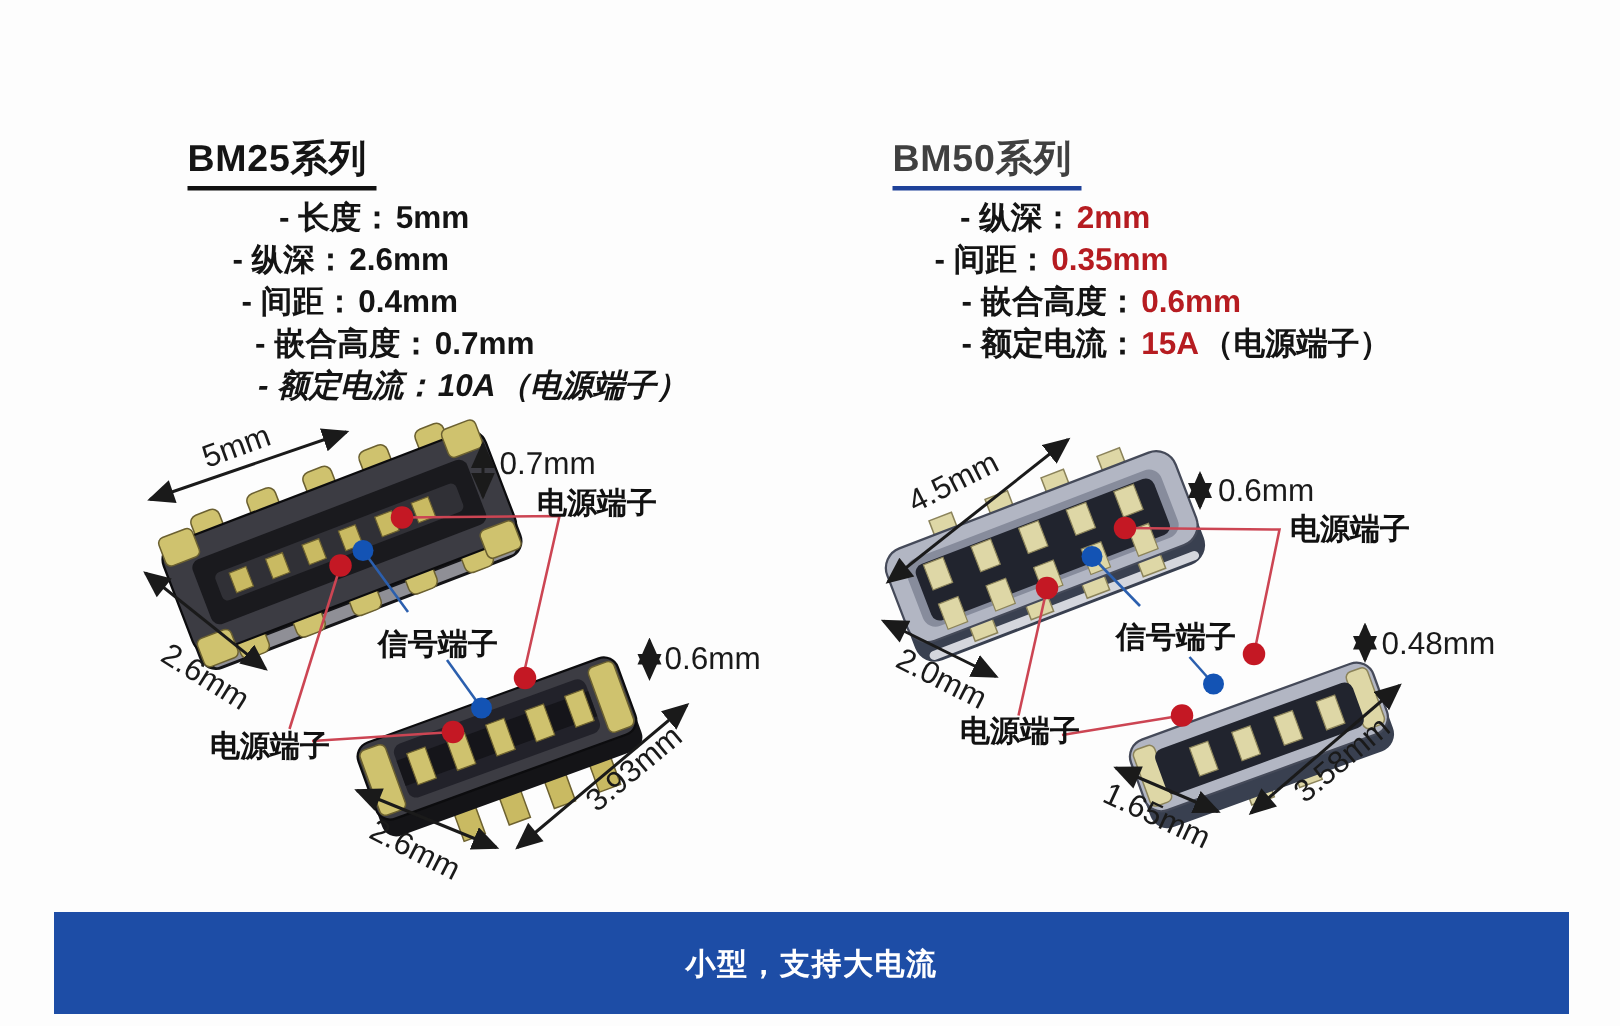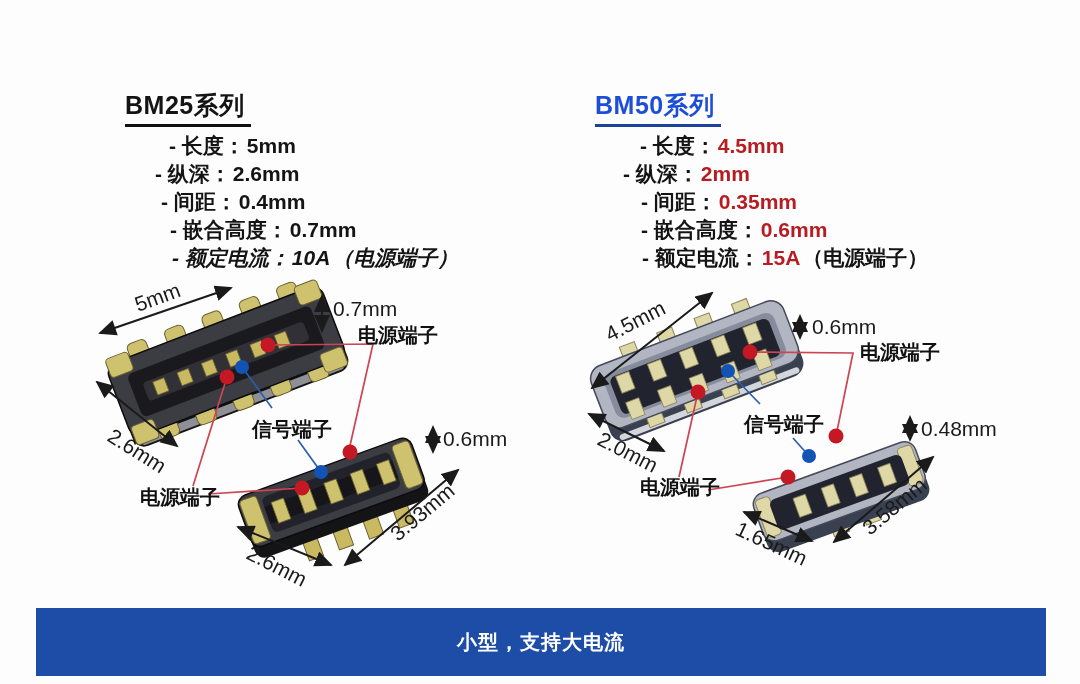--- a/index.html
+++ b/index.html
@@ -15,24 +15,24 @@
   }
   
   .cols{position:absolute;left:0;top:89px;width:1080px;display:flex;}
   .col{width:430px;}
   .col-left{margin-left:125px;}
   .col-right{margin-left:40px;}
   .col-heading{
     display:inline-block;font-size:25px;font-weight:bold;letter-spacing:.5px;
     padding:0 6px 2px 0;border-bottom:3px solid #111;margin-bottom:5px;white-space:nowrap;
   }
-  .col-right .col-heading{color:#1d4ed8;border-bottom-color:#1e4199;}
+  .col-right .col-heading{color:#404040;border-bottom-color:#1e4199;}
   .spec-list{font-size:21px;font-weight:bold;line-height:28px;}
   .spec-row{white-space:nowrap;}
-  .col-left  .spec-row:nth-child(1){margin-left:44px;}
+  .col-left  .spec-row:nth-child(1){margin-left:61px;}
   .col-left  .spec-row:nth-child(2){margin-left:30px;}
   .col-left  .spec-row:nth-child(3){margin-left:36px;}
   .col-left  .spec-row:nth-child(4){margin-left:45px;}
   .col-left  .spec-row:nth-child(5){margin-left:47px;font-style:italic;}
   .col-right .spec-row:nth-child(1){margin-left:45px;}
   .col-right .spec-row:nth-child(2){margin-left:28px;}
   .col-right .spec-row:nth-child(3){margin-left:46px;}
   .col-right .spec-row:nth-child(4){margin-left:46px;}
   .col-right .spec-row:nth-child(5){margin-left:47px;}
   .spec-value{margin-left:2px;}
@@ -67,21 +67,20 @@
         <div class="spec-row"><span class="spec-label">- 长度：</span><span class="spec-value">5mm</span><span class="spec-suffix"></span></div>
         <div class="spec-row"><span class="spec-label">- 纵深：</span><span class="spec-value">2.6mm</span><span class="spec-suffix"></span></div>
         <div class="spec-row"><span class="spec-label">- 间距：</span><span class="spec-value">0.4mm</span><span class="spec-suffix"></span></div>
         <div class="spec-row"><span class="spec-label">- 嵌合高度：</span><span class="spec-value">0.7mm</span><span class="spec-suffix"></span></div>
         <div class="spec-row"><span class="spec-label">- 额定电流：</span><span class="spec-value">10A</span><span class="spec-suffix">（电源端子）</span></div>
       </div>
     </div>
     <div class="col col-right">
       <div class="col-heading">BM50系列</div>
       <div class="spec-list">
-        <div class="spec-row"><span class="spec-label">- 长度：</span><span class="spec-value">4.5mm</span><span class="spec-suffix"></span></div>
         <div class="spec-row"><span class="spec-label">- 纵深：</span><span class="spec-value">2mm</span><span class="spec-suffix"></span></div>
         <div class="spec-row"><span class="spec-label">- 间距：</span><span class="spec-value">0.35mm</span><span class="spec-suffix"></span></div>
         <div class="spec-row"><span class="spec-label">- 嵌合高度：</span><span class="spec-value">0.6mm</span><span class="spec-suffix"></span></div>
         <div class="spec-row"><span class="spec-label">- 额定电流：</span><span class="spec-value">15A</span><span class="spec-suffix">（电源端子）</span></div>
       </div>
     </div>
   </div>
 
   <svg class="diagram" viewBox="0 268 1080 332">
     <defs>

